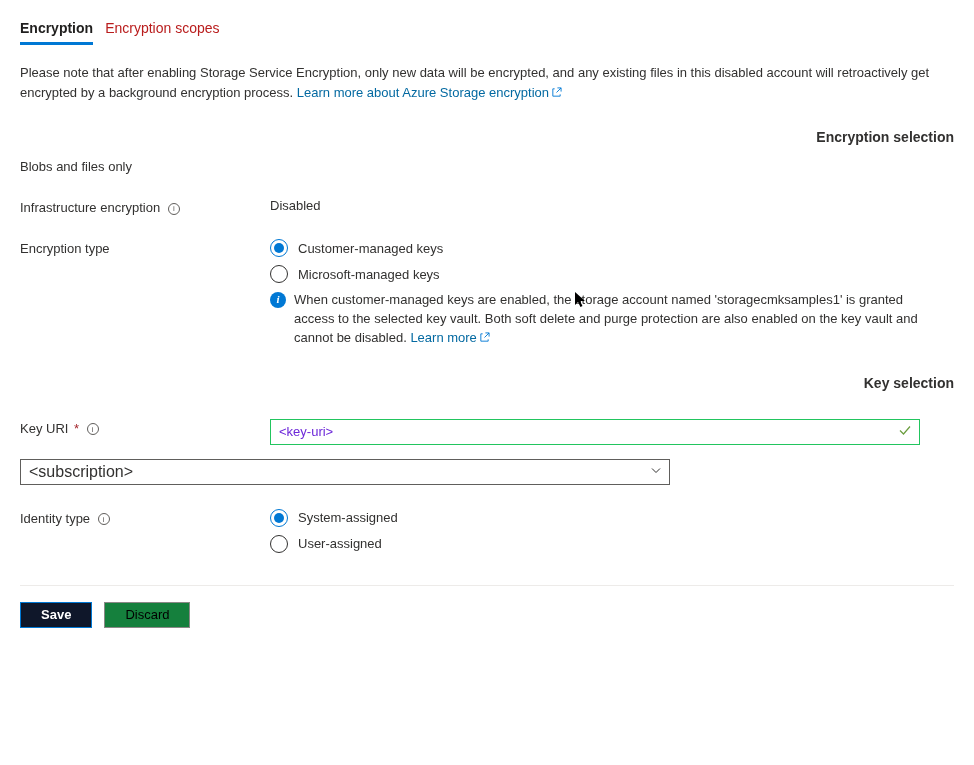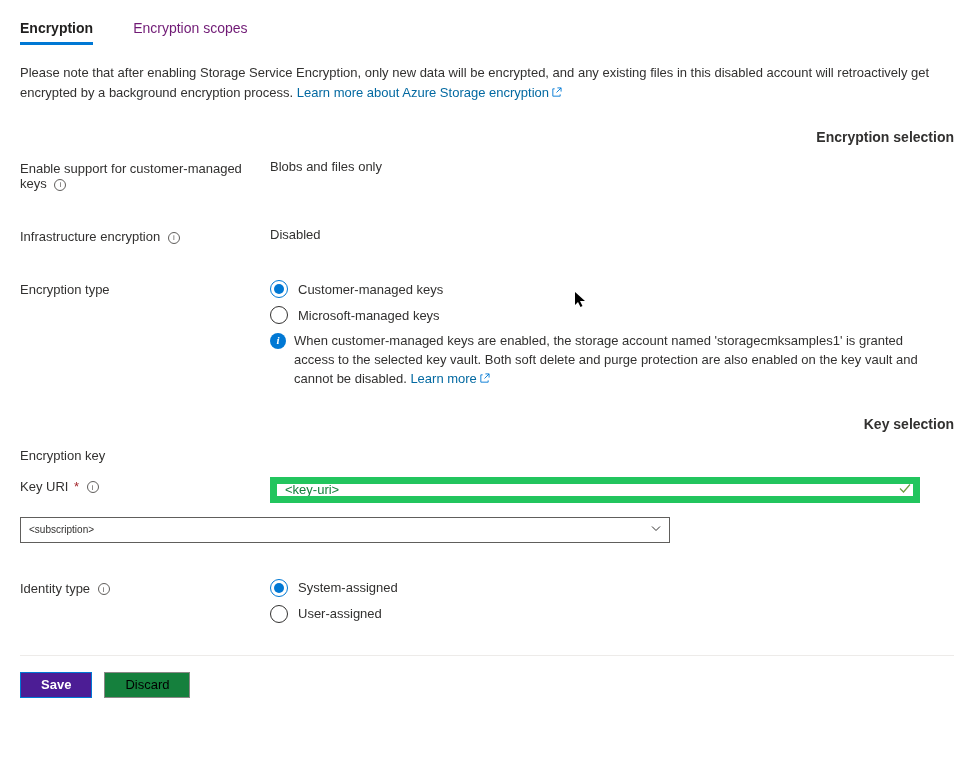--- a/index.html
+++ b/index.html
@@ -6,29 +6,29 @@
     body {
       font-family: "Segoe UI", Arial, sans-serif;
       font-size: 13px;
       color: #323130;
       background: #ffffff;
       padding: 20px;
       width: 974px;
     }
     .tabs {
       display: flex;
-      gap: 40px;
+      gap: 12px;
       border-bottom: none;
       margin-bottom: 18px;
     }
     .tab {
       font-size: 14px;
       padding-bottom: 6px;
       cursor: pointer;
-      color: #701a75;
+      color: #b91c1c;
     }
     .tab.active {
       color: #201f1e;
       font-weight: 600;
       border-bottom: 3px solid #0078d4;
     }
     .intro p {
       line-height: 1.5;
       margin-bottom: 14px;
       color: #323130;
@@ -47,21 +47,21 @@
       font-size: 14px;
       margin-top: 26px;
       margin-bottom: 14px;
       text-align: right;
     }
     .form-row {
       display: flex;
       align-items: flex-start;
       margin-bottom: 14px;
     }
-    .form-row.mt-lg { margin-top: 36px; }
+    .form-row.mt-lg { margin-top: 24px; }
     .label-col {
       width: 250px;
       padding-top: 2px;
       flex-shrink: 0;
       color: #323130;
     }
     .value-col {
       flex: 1;
     }
     .info-icon {
@@ -129,45 +129,45 @@
       align-items: center;
       justify-content: center;
       flex-shrink: 0;
       font-style: italic;
       font-family: Georgia, serif;
       margin-top: 1px;
     }
     .text-input {
       width: 650px;
       height: 26px;
-      border: 7px solid #22c55e;
+      border: 1px solid #22c55e;
       padding: 0 8px;
       font-size: 13px;
-      color: #15803d;
+      color: #6d28d9;
       position: relative;
     }
     .input-wrap { position: relative; width: 650px; }
     .input-check {
       position: absolute;
       right: 8px;
       top: 50%;
       transform: translateY(-50%);
       color: #6b9e3f;
       font-size: 14px;
     }
     .select-wrap {
       position: relative;
       width: 650px;
     }
     .select {
       width: 100%;
       height: 26px;
       border: 1px solid #605e5c;
       padding: 0 8px;
-      font-size: 10px;
+      font-size: 16px;
       display: flex;
       align-items: center;
       background: #fff;
       cursor: pointer;
     }
     .chevron {
       position: absolute;
       right: 8px;
       top: 50%;
       transform: translateY(-50%);
@@ -186,21 +186,21 @@
       padding: 0 20px;
       font-size: 13px;
       border: 1px solid #8a8886;
       background: #15803d;
       cursor: pointer;
       display: inline-flex;
       align-items: center;
       justify-content: center;
     }
     .btn.primary {
-      background: #4c1d95;
+      background: #0f172a;
       color: #fff;
       border-color: #0078d4;
       font-weight: 600;
     }
     .cursor {
       position: absolute;
       left: 575px;
       top: 292px;
       pointer-events: none;
     }
@@ -217,24 +217,20 @@
   <p>
     <span>Please note that after enabling Storage Service Encryption, only new data will be encrypted, and any existing files in this disabled account will retroactively get encrypted by a background encryption process. </span><a href="#" class="link"><span>Learn more about Azure Storage encryption</span><span class="ext-icon"><svg width="11" height="11" viewBox="0 0 12 12">
             <path fill="none" stroke="#0078d4" stroke-width="1" d="M4 2H2v8h8V8 M6 6l5-5 M7 1h4v4"></path>
           </svg></span></a>
   </p>
 </div>
 
 <div class="section-title">Encryption selection</div>
 
 <div class="form-row">
-  <div class="label-col">
-    <span>Enable support for customer-managed keys</span>
-    <span class="info-icon"></span>
-  </div>
   <div class="value-col">Blobs and files only</div>
 </div>
 
 <div class="form-row mt-lg">
   <div class="label-col">
     <span>Infrastructure encryption</span>
     <span class="info-icon"></span>
   </div>
   <div class="value-col">Disabled</div>
 </div>
@@ -257,21 +253,20 @@
                 <path fill="none" stroke="#0078d4" stroke-width="1" d="M4 2H2v8h8V8 M6 6l5-5 M7 1h4v4"></path>
               </svg></span></a>
       </div>
     </div>
   </div>
 </div>
 
 <div class="section-title">Key selection</div>
 
 <div class="form-row">
-  <div class="label-col">Encryption key</div>
 </div>
 
 <div class="form-row">
   <div class="label-col">
     <span>Key URI</span><span class="req"> *</span>
     <span class="info-icon"></span>
   </div>
   <div class="value-col">
     <div class="input-wrap">
       <input type="text" class="text-input" value="&lt;key-uri&gt;" style="">

